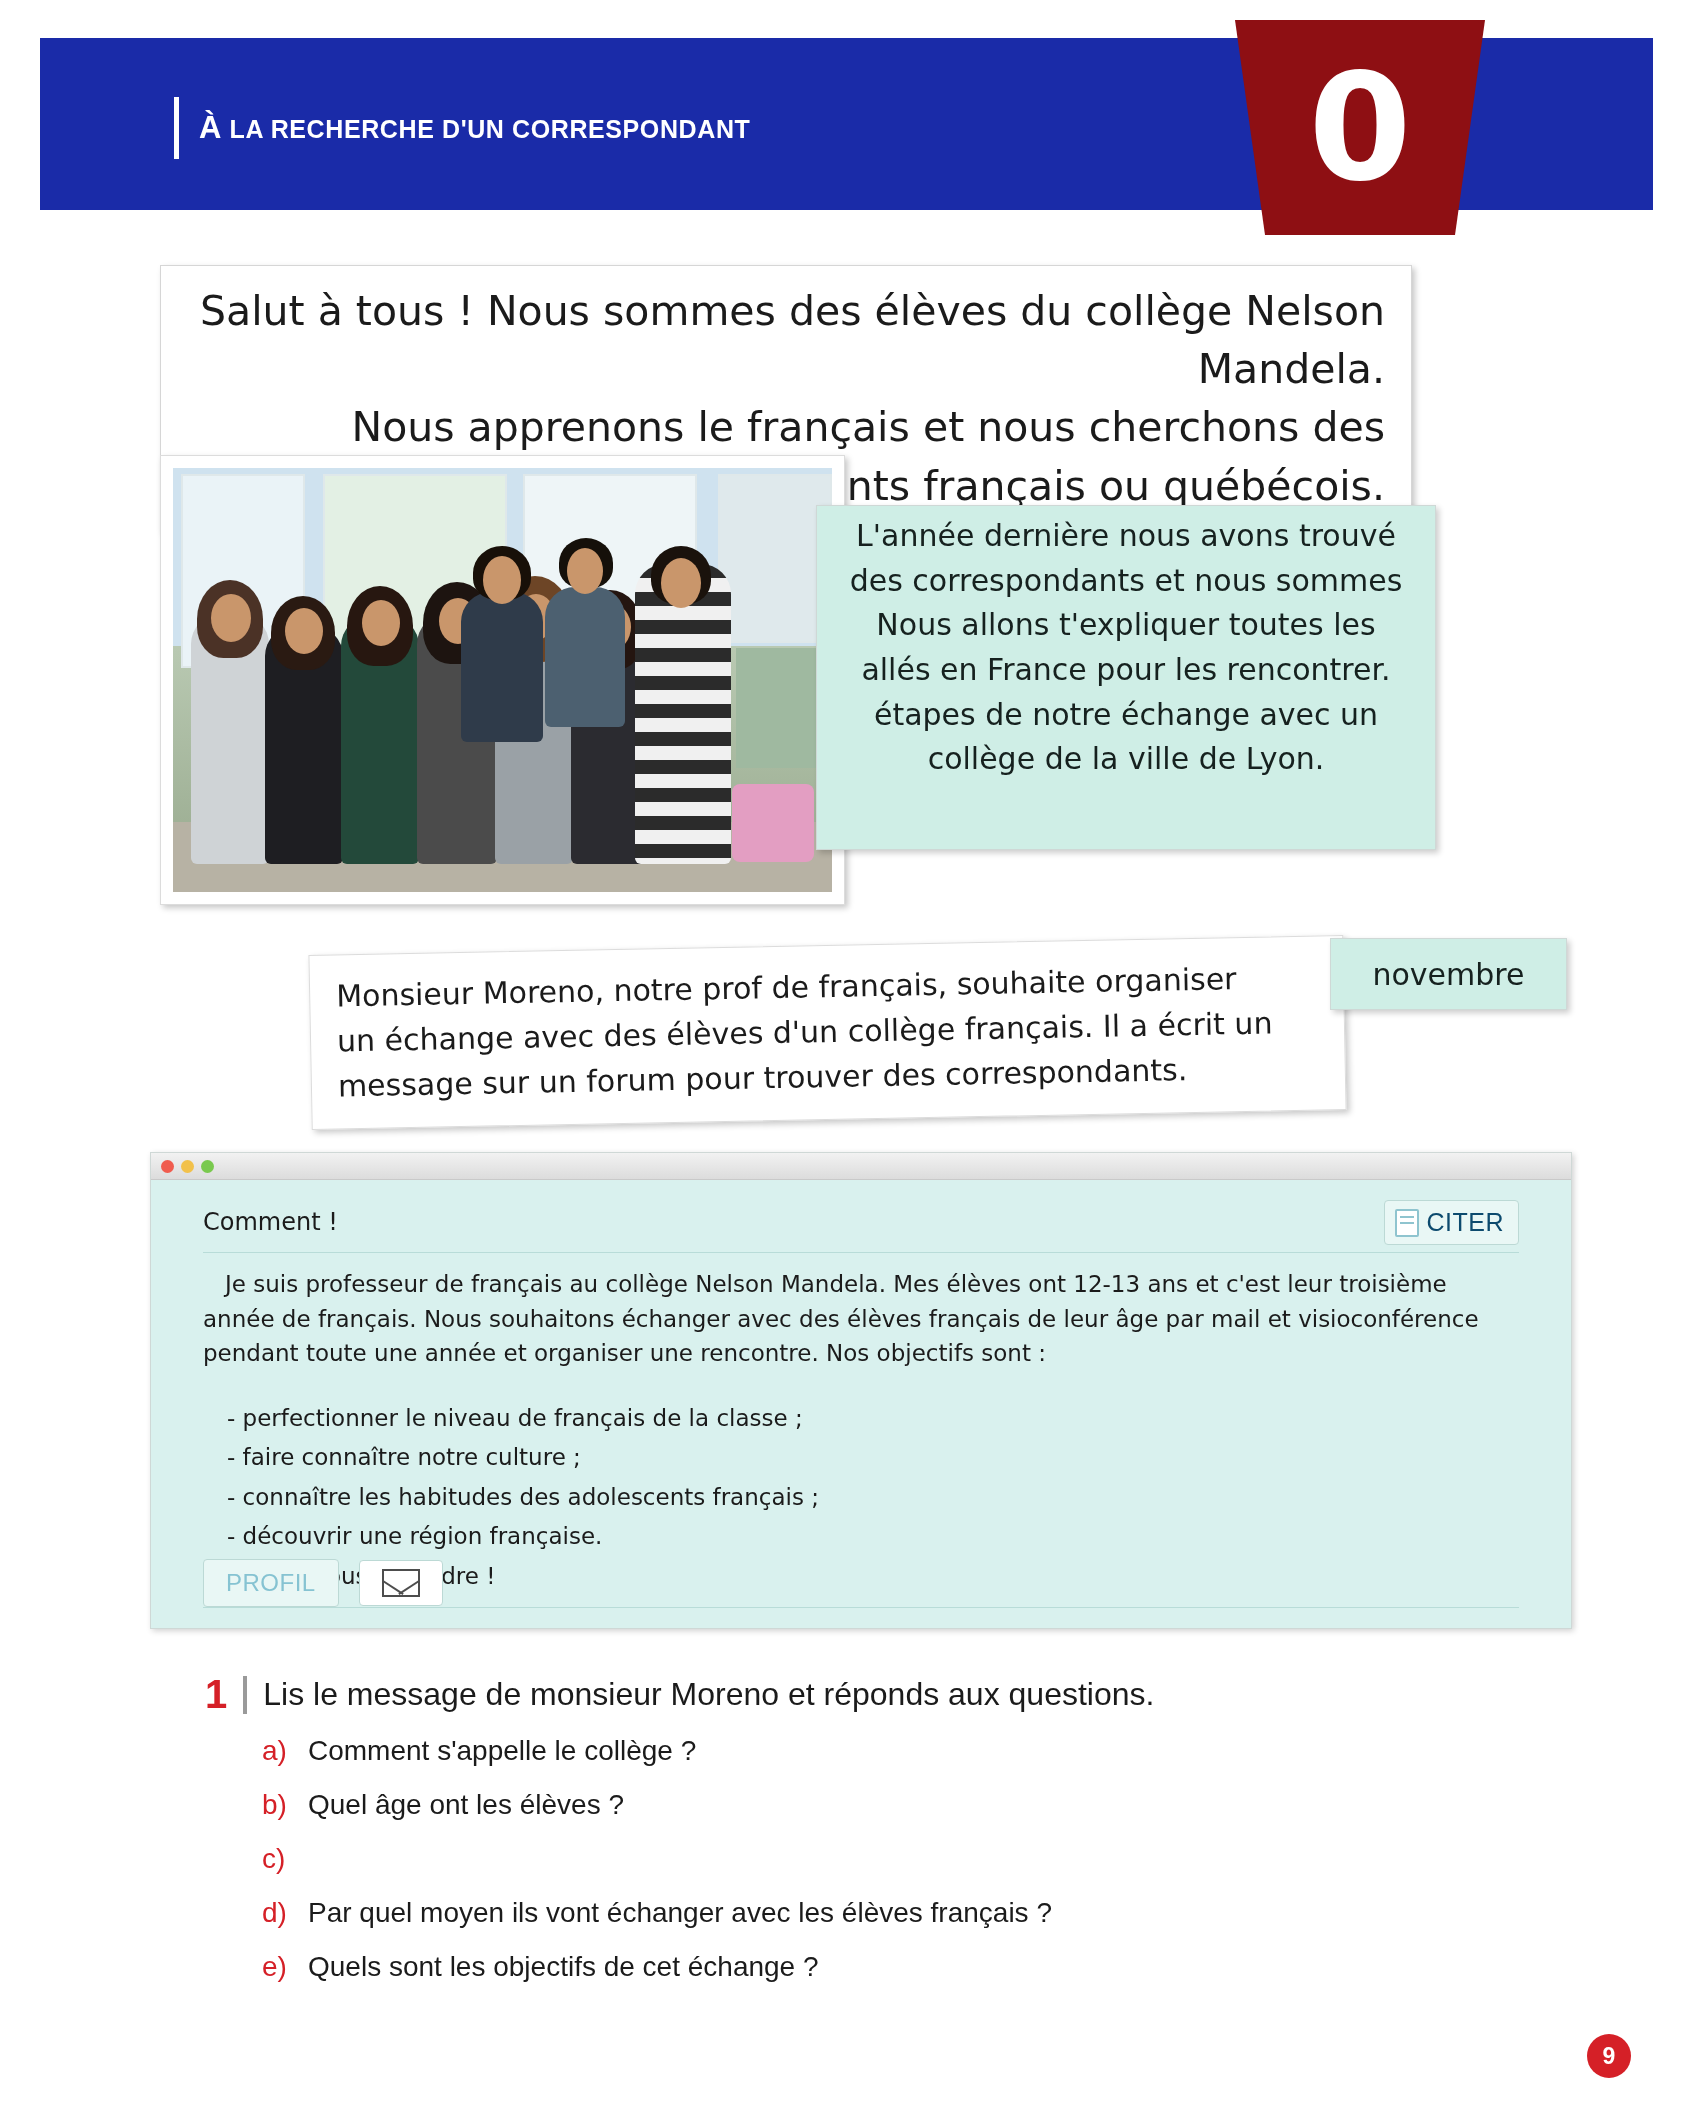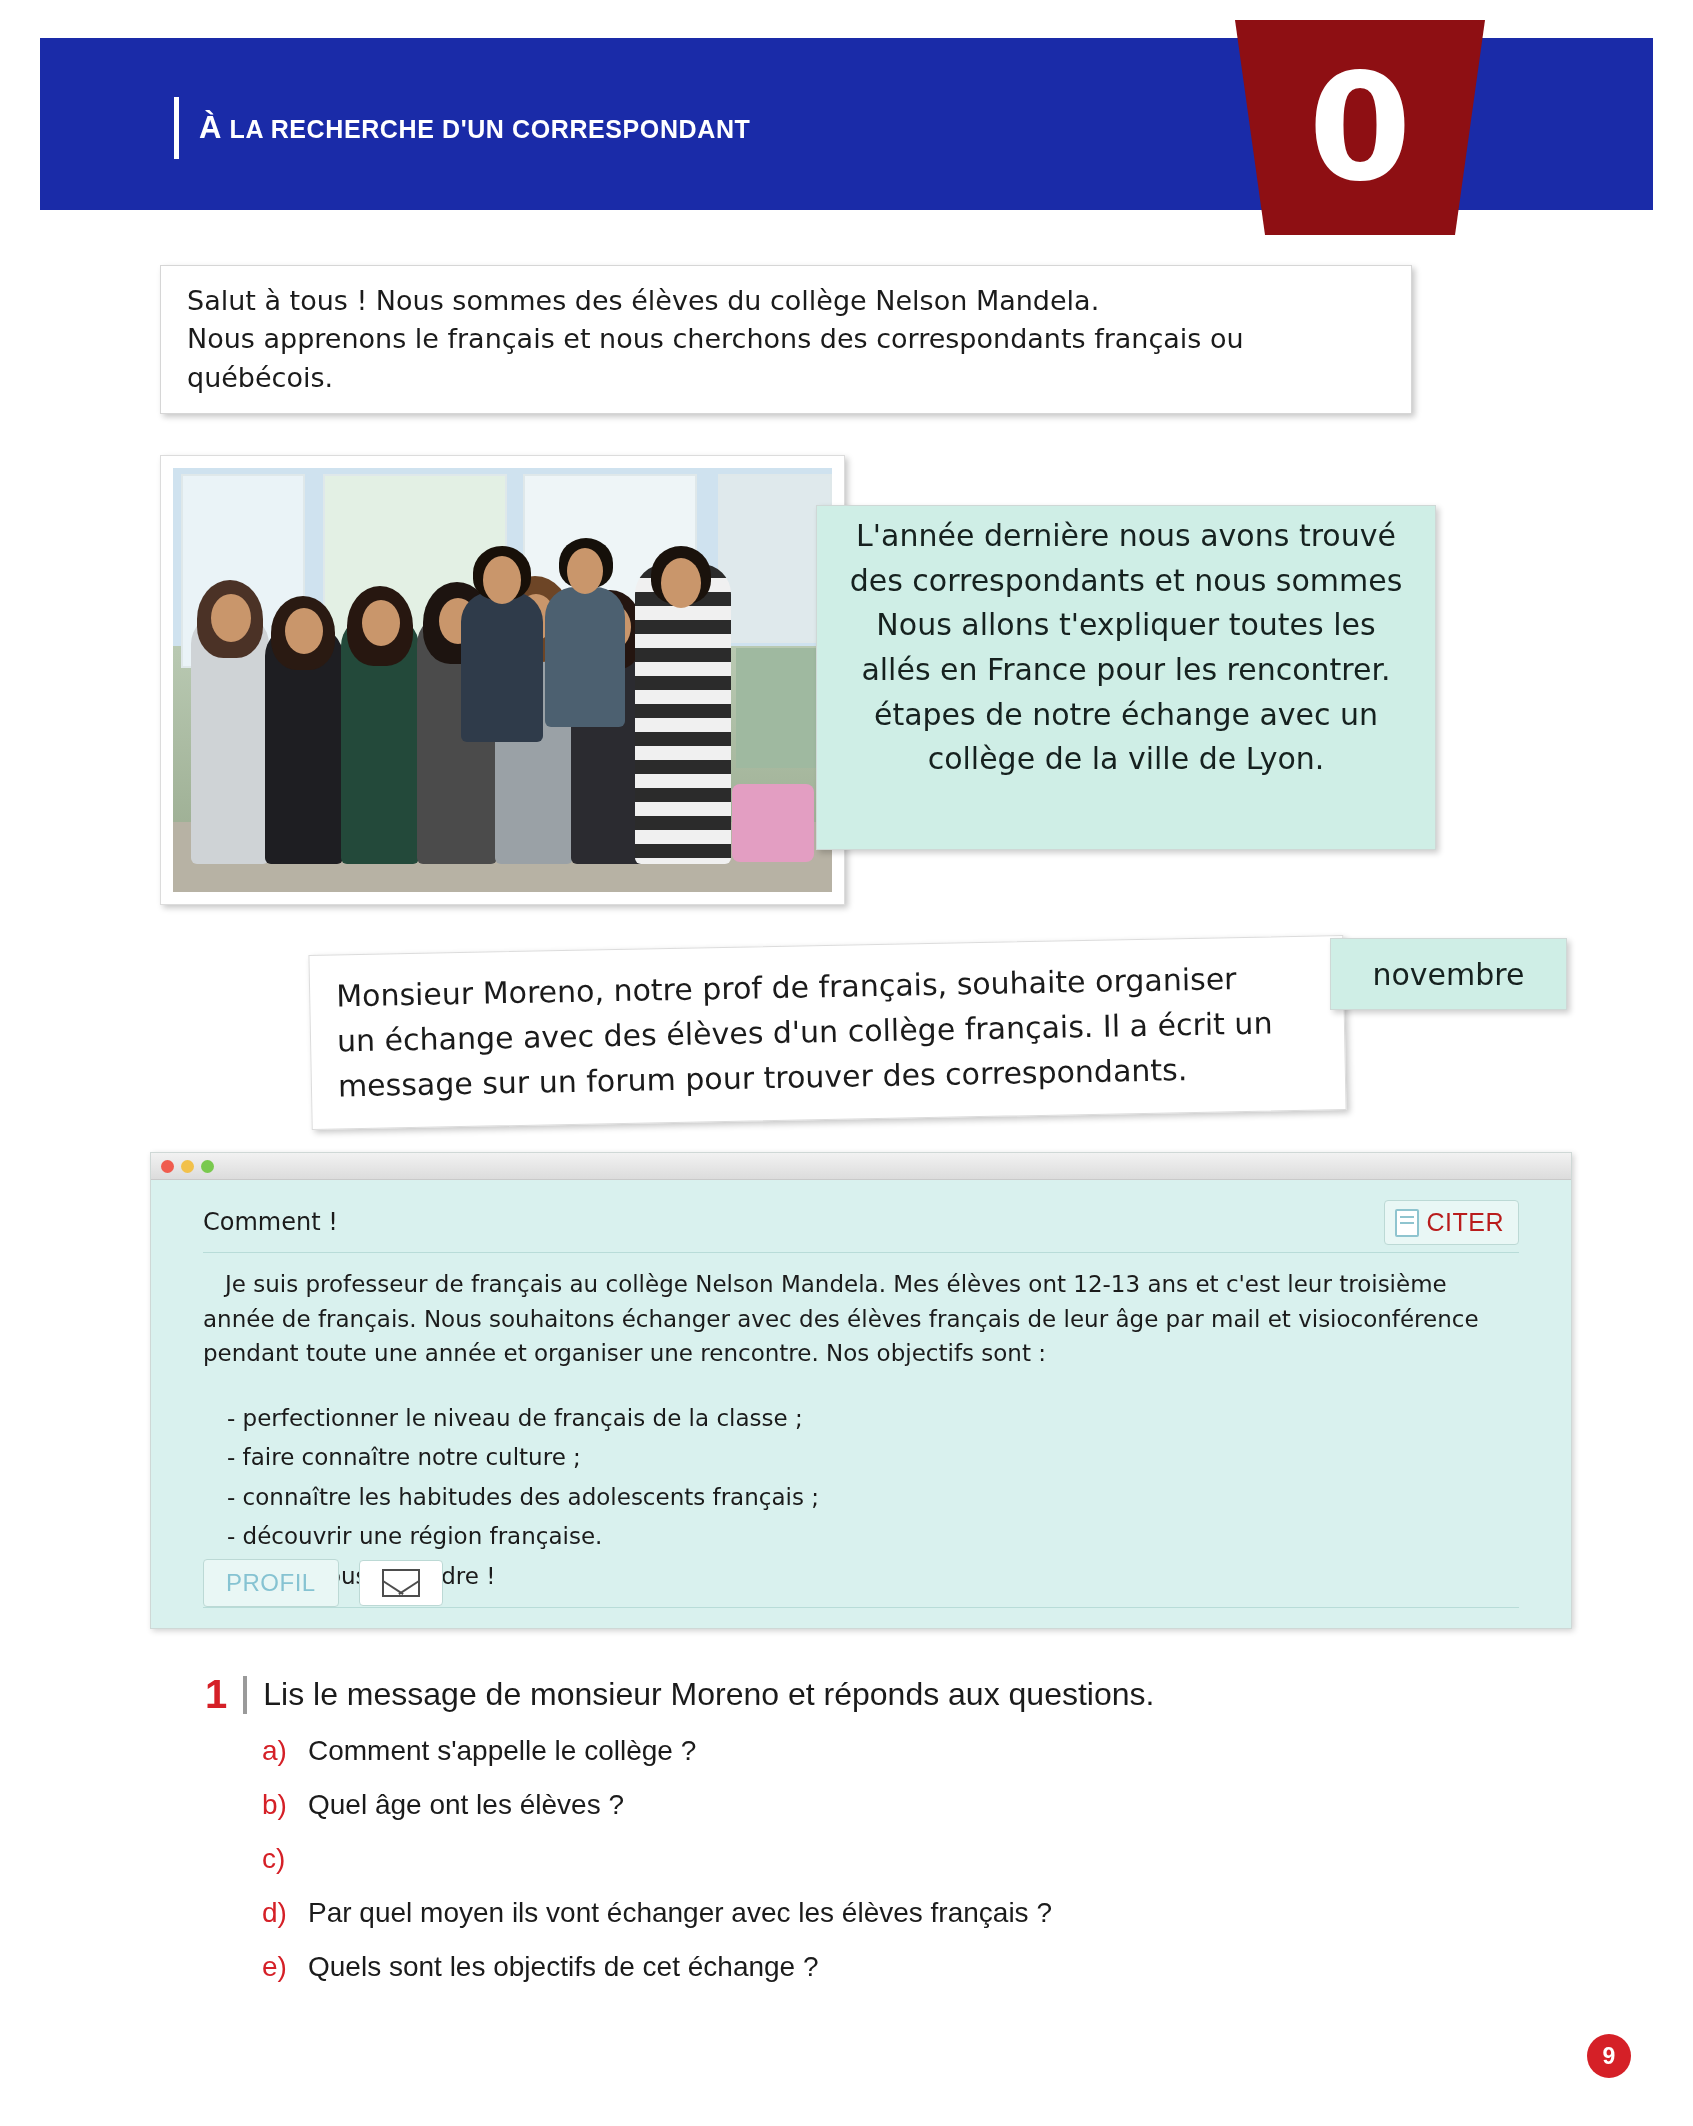--- a/index.html
+++ b/index.html
@@ -102,22 +102,22 @@
     background: #ffffff;
     border: 1px solid #d6d6d6;
     box-shadow: 3px 3px 6px rgba(0,0,0,0.22);
     display: flex;
     flex-direction: column;
     justify-content: center;
     padding: 16px 26px;
     box-sizing: border-box;
   }
   .bubble-top .line {
-    text-align: left;
-    font-size: 27px;
+    text-align: right;
+    font-size: 41px;
     line-height: 1.42;
     font-family: "DejaVu Sans", sans-serif;
     color: #1b1b1b;
   }
 
   
   .photo-frame {
     position: absolute;
     left: 160px;
     top: 455px;
@@ -282,21 +282,21 @@
     position: absolute;
     right: 52px;
     top: 20px;
     background: #e9f7f5;
     border: 1px solid #bcd9d5;
     border-radius: 4px;
     padding: 7px 14px 7px 10px;
     display: flex;
     align-items: center;
     gap: 8px;
-    color: #b91c1c;
+    color: #0c4a6e;
     font-size: 25px;
     letter-spacing: 0.5px;
   }
   .cite-icon {
     width: 20px; height: 24px;
     border: 2px solid #8fc4cf;
     border-radius: 2px;
     position: relative;
     background: #ffffff;
   }

